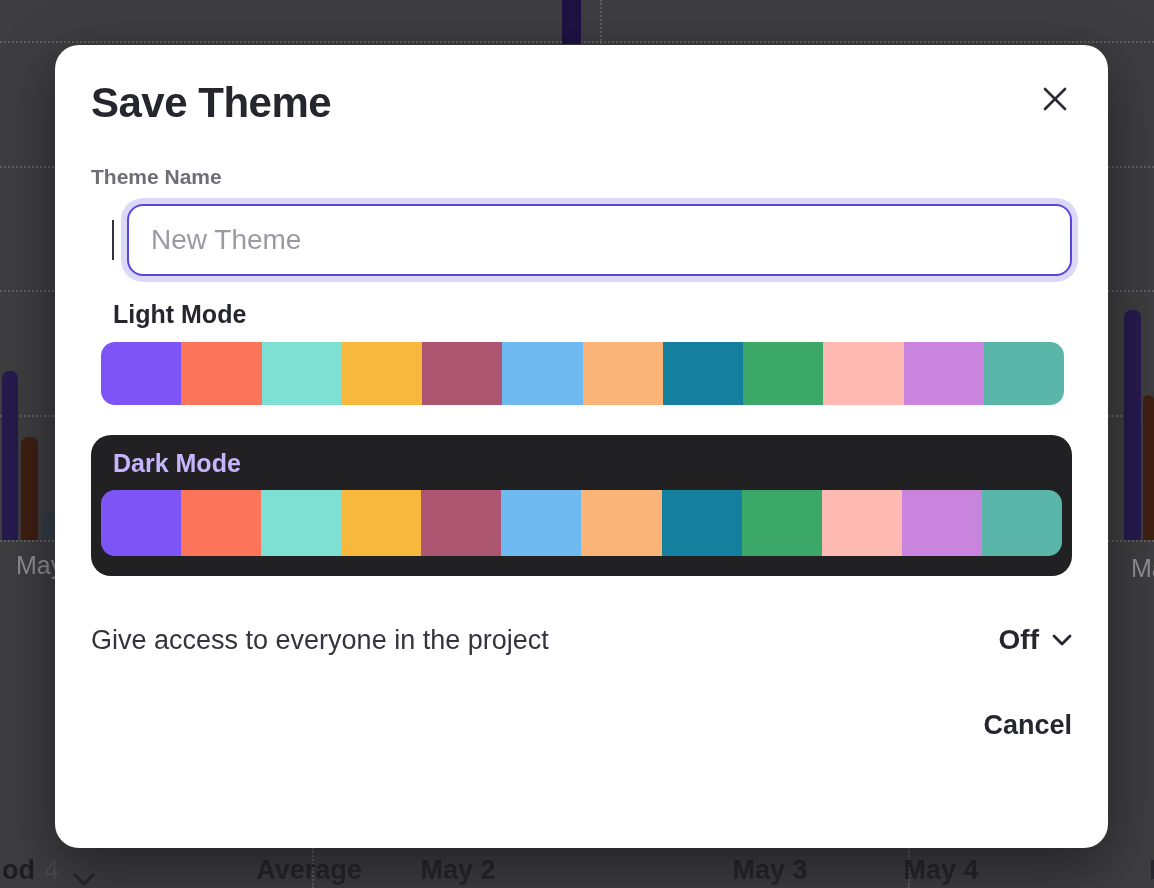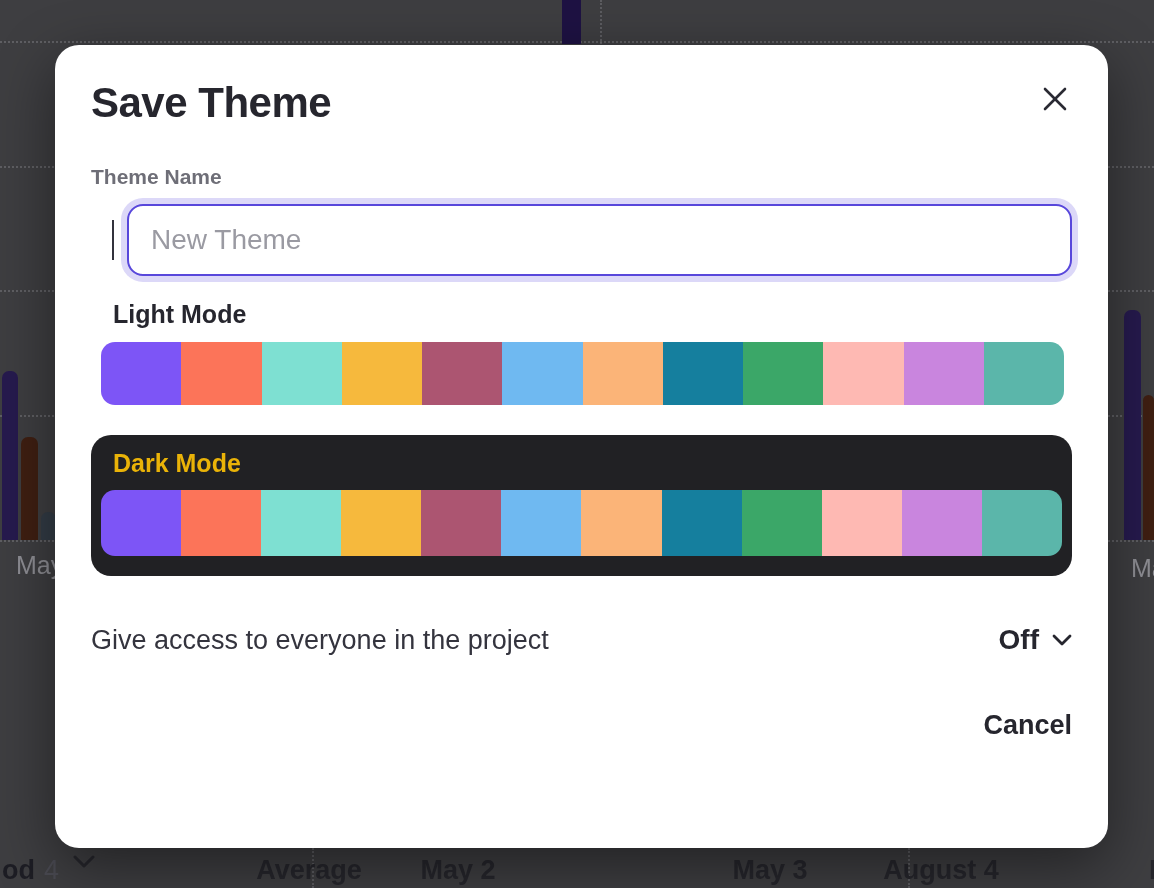--- a/index.html
+++ b/index.html
@@ -14,21 +14,21 @@
   
   .hgrid { position:absolute; left:0; width:1154px; height:0; border-top:2px dotted #7B7B7F; opacity:.55; }
   .vgrid { position:absolute; width:0; border-left:2px dotted #7B7B7F; opacity:.5; }
   .bg-bar { position:absolute; }
   .rt { border-radius:7px 7px 0 0; }
 
   .side-label { position:absolute; font-size:25px; color:#8E8E94; }
   .axis-row { position:absolute; top:855px; left:0; width:1154px; height:33px; }
   .axis-label { position:absolute; font-size:27px; font-weight:600; color:#26262C; white-space:nowrap; }
   .centered { transform:translateX(-50%); }
-  .period { position:absolute; left:2px; display:flex; align-items:flex-start; }
+  .period { position:absolute; left:2px; display:flex; align-items:flex-end; }
   .period .p-prefix { font-size:27px; font-weight:700; color:#1D1D24; }
   .period .p-num { font-size:27px; font-weight:500; color:#4A4A52; margin-left:9px; }
   .period svg { margin-left:14px; }
 
   
   .modal {
     position:absolute; left:55px; top:45px; width:1053px; height:803px;
     background:#FFFFFF; border-radius:24px;
     box-shadow:0 18px 60px rgba(0,0,0,.45);
     padding:34px 36px 0 36px;
@@ -47,21 +47,21 @@
   .theme-input::placeholder { color:#9A9AA2; }
   .caret { position:absolute; left:21px; top:16px; width:2px; height:40px; background:#33333C; }
 
   .section-title { margin:24px 0 0 22px; font-size:25px; font-weight:700; color:#26262E; }
   .palette-strip { display:flex; height:63px; margin:13px 8px 0 10px; }
   .palette-strip .swatch { flex:1; }
   .palette-strip .swatch:first-child { border-radius:14px 0 0 14px; }
   .palette-strip .swatch:last-child { border-radius:0 14px 14px 0; }
 
   .dark-panel { margin-top:30px; width:100%; height:141px; background:#212124; border-radius:20px; padding:14px 10px 0 10px; }
-  .dark-panel .section-title { margin:0 0 0 12px; color:#eab308; }
+  .dark-panel .section-title { margin:0 0 0 12px; color:#c4b5fd; }
   .dark-panel .palette-strip { margin:12px 0 0 0; height:66px; }
 
   .access-row { margin-top:48px; display:flex; align-items:center; justify-content:space-between; }
   .access-label { font-size:27px; color:#34343E; }
   .access-select { display:flex; align-items:center; background:none; border:none; cursor:pointer; padding:0; }
   .access-value { font-size:28px; font-weight:600; color:#26262E; }
   .access-select svg { margin-left:13px; }
 
   .btn-row { margin-top:54px; display:flex; align-items:center; justify-content:flex-end; gap:42px; }
   .cancel-btn { background:none; border:none; font-size:27px; font-weight:600; color:#26262E; cursor:pointer; font-family:"Liberation Sans", sans-serif; }
@@ -96,21 +96,21 @@
     <div class="period">
       <span class="p-prefix">od</span>
       <span class="p-num">4</span>
       <svg width="22" height="13" viewBox="0 0 22 13">
           <polyline points="2,2 11,11 20,2" fill="none" stroke="#26262C" stroke-width="3" stroke-linecap="round" stroke-linejoin="round"></polyline>
         </svg>
     </div>
     <span class="axis-label centered" style="left:309px">Average</span>
     <span class="axis-label centered" style="left:458px">May 2</span>
     <span class="axis-label centered" style="left:770px">May 3</span>
-    <span class="axis-label centered" style="left:941px">August 4</span>
+    <span class="axis-label centered" style="left:941px">May 4</span>
     <span class="axis-label" style="left:1149px">May 5</span>
   </div>
 </div>
 
 <div class="modal">
 
   <h1 class="modal-title">Save Theme</h1>
 
   <button class="close-btn">
     <svg width="28" height="28" viewBox="0 0 28 28">

